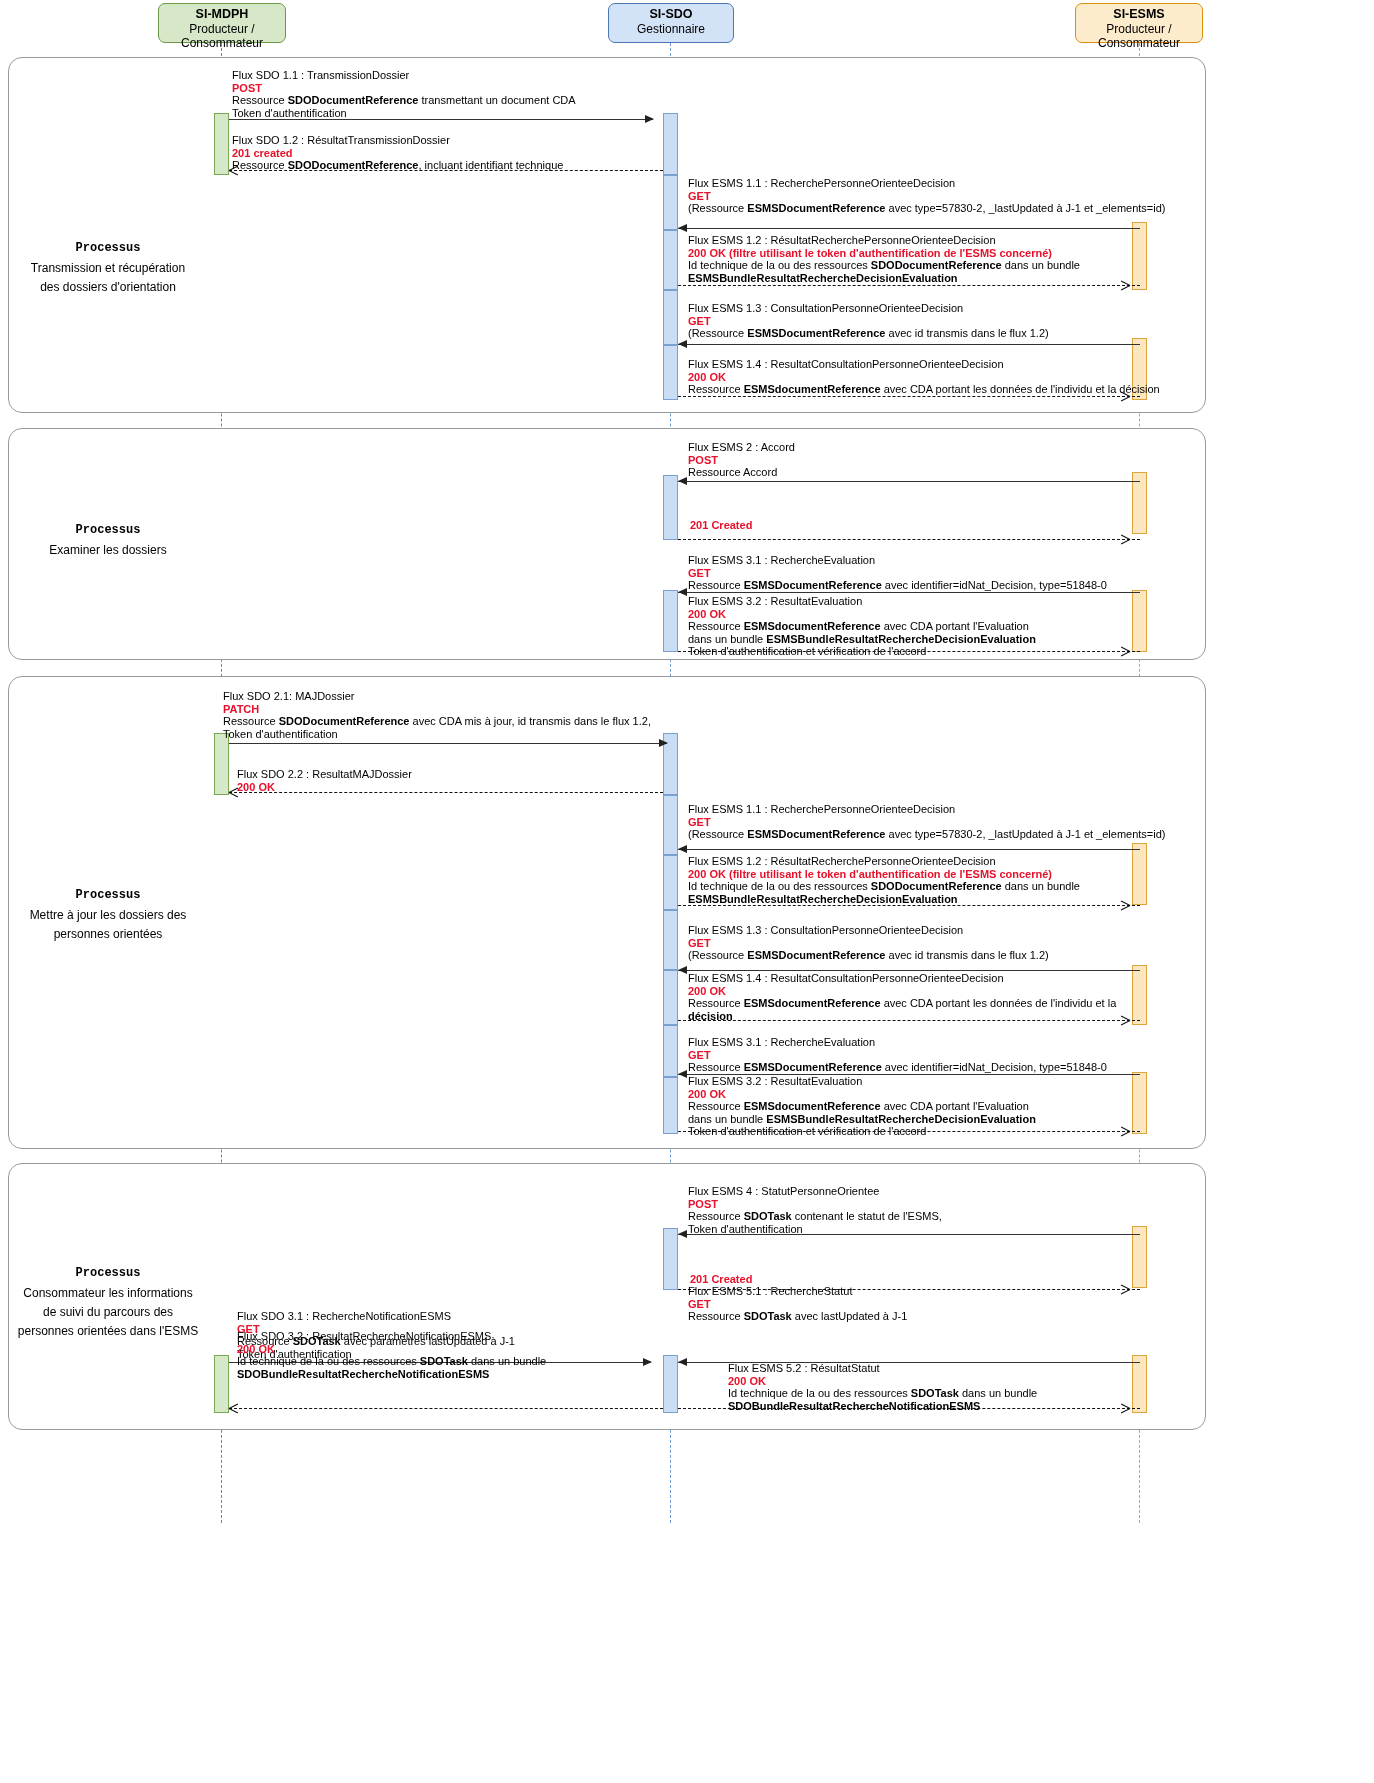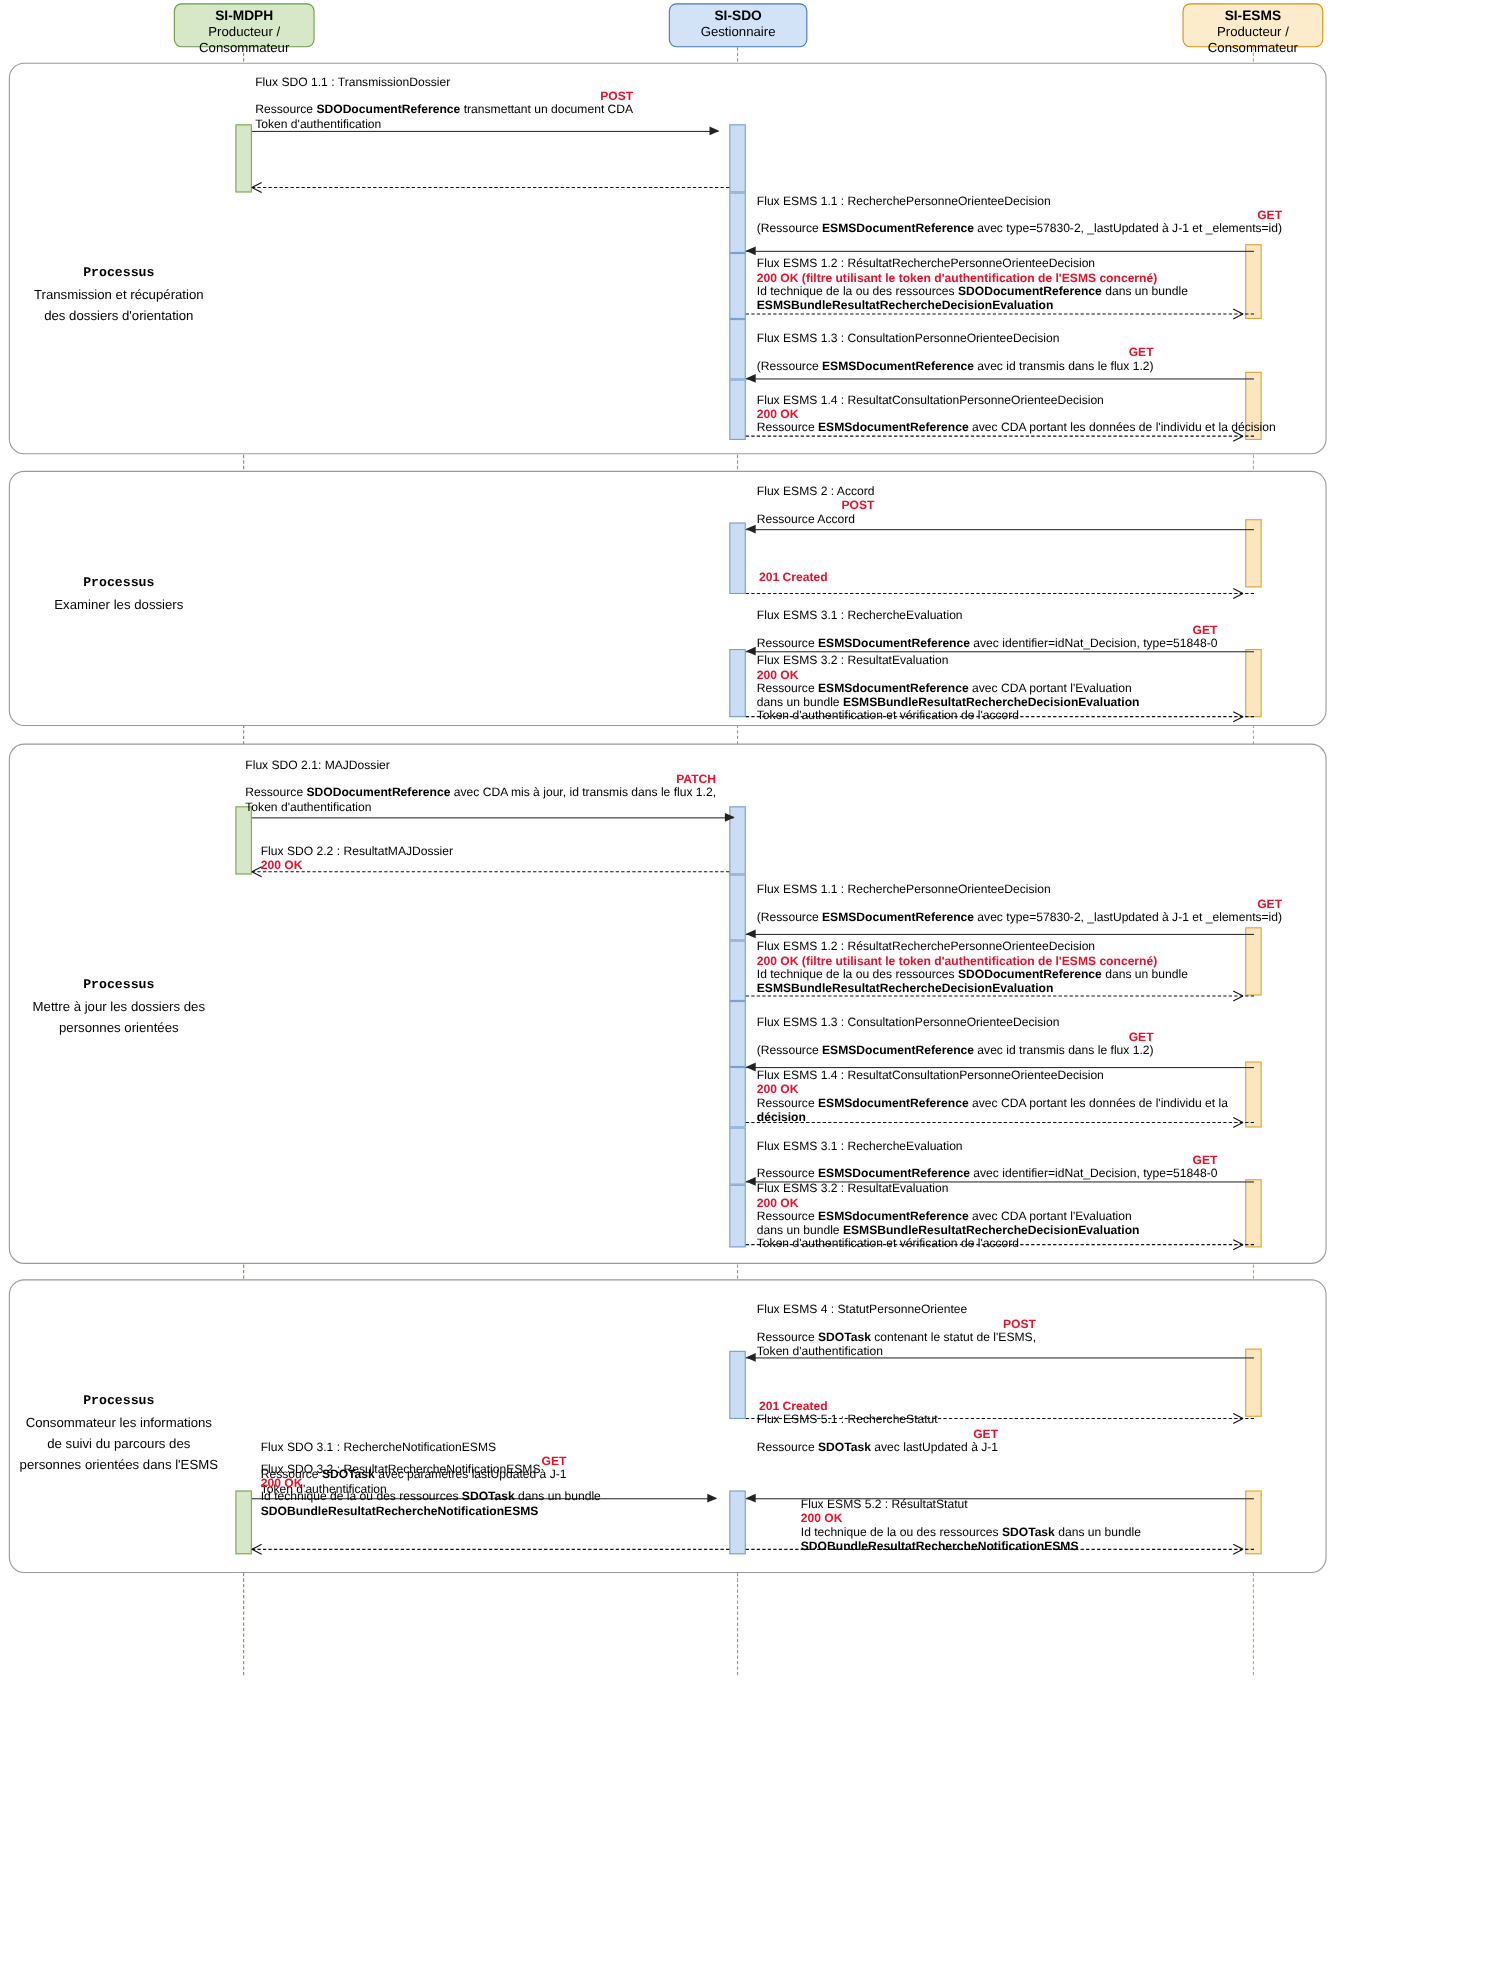--- a/index.html
+++ b/index.html
@@ -49,21 +49,21 @@
   .ah-open-l::after{transform:rotate(-27deg);transform-origin:left center;}
   .ah-open-r{position:absolute;width:0;height:0;}
   .ah-open-r::before,.ah-open-r::after{content:"";position:absolute;width:10px;height:0;
       border-top:1.3px solid #111;right:0;top:0;}
   .ah-open-r::before{transform:rotate(-27deg);transform-origin:right center;}
   .ah-open-r::after{transform:rotate(27deg);transform-origin:right center;}
 
   
   .msg{position:absolute;font-size:11px;line-height:12.6px;color:#000;white-space:nowrap;}
   .msg .l{display:block;}
-  .msg .verb{color:#e8102a;font-weight:bold;text-align:right;}
+  .msg .verb{color:#e8102a;font-weight:bold;}
   .msg .code{color:#e8102a;font-weight:bold;}
   .msg b{font-weight:bold;}
 </style>
 </head>
 <body>
 
 <div id="canvas">
 
   <div class="actor-box actor-mdph">
     <span class="an">SI-MDPH</span>
@@ -102,20 +102,25 @@
 
   <div class="msg" style="left:232px;top:69px;">
     <span class="l">Flux SDO 1.1 : TransmissionDossier</span>
     <span class="l verb">POST</span>
     <span class="l">Ressource <b>SDODocumentReference</b> transmettant un document CDA</span>
     <span class="l">Token d'authentification</span>
   </div>
   <div class="arrow" style="left:229px;top:119px;width:424px;"></div>
   <div class="ah ah-r" style="left:645px;top:114.5px;"></div>
 
+  <div class="msg" style="left:232px;top:134px;">
+    <span class="l">Flux SDO 1.2 : RésultatTransmissionDossier</span>
+    <span class="l code">201 created</span>
+    <span class="l">Ressource <b>SDODocumentReference</b>, incluant identifiant technique</span>
+  </div>
   <div class="arrow dash" style="left:229px;top:170px;width:434px;"></div>
   <div class="ah-open-l" style="left:229px;top:170px;"></div>
 
   <div class="msg" style="left:688px;top:177px;">
     <span class="l">Flux ESMS 1.1 : RecherchePersonneOrienteeDecision</span>
     <span class="l verb">GET</span>
     <span class="l">(Ressource <b>ESMSDocumentReference</b> avec type=57830-2, _lastUpdated à J-1 et _elements=id)</span>
   </div>
   <div class="arrow" style="left:678px;top:228px;width:462px;"></div>
   <div class="ah ah-l" style="left:678px;top:223.5px;"></div>

